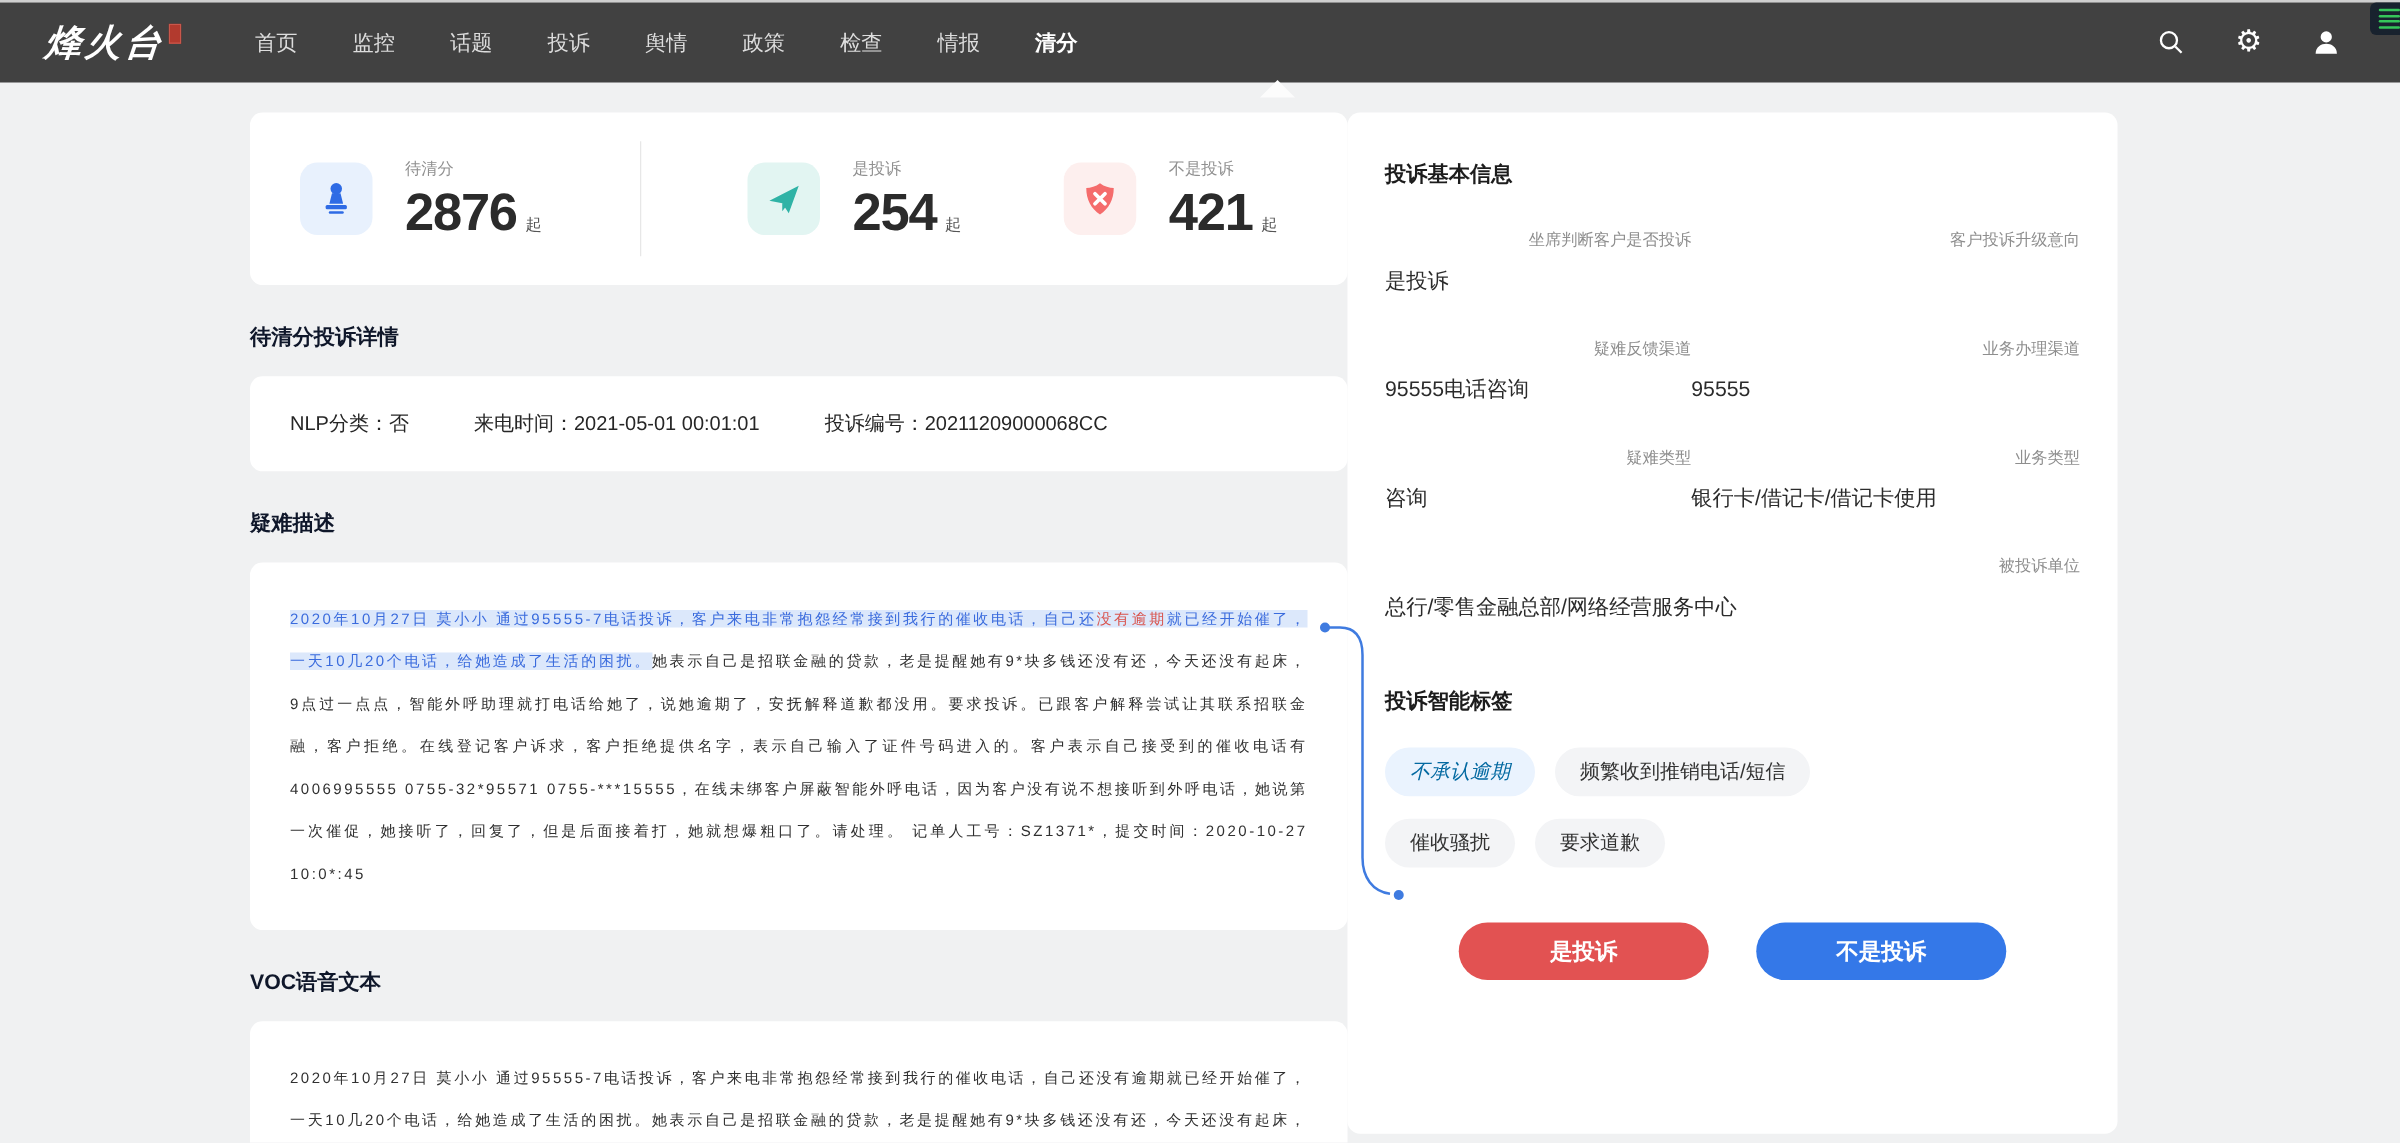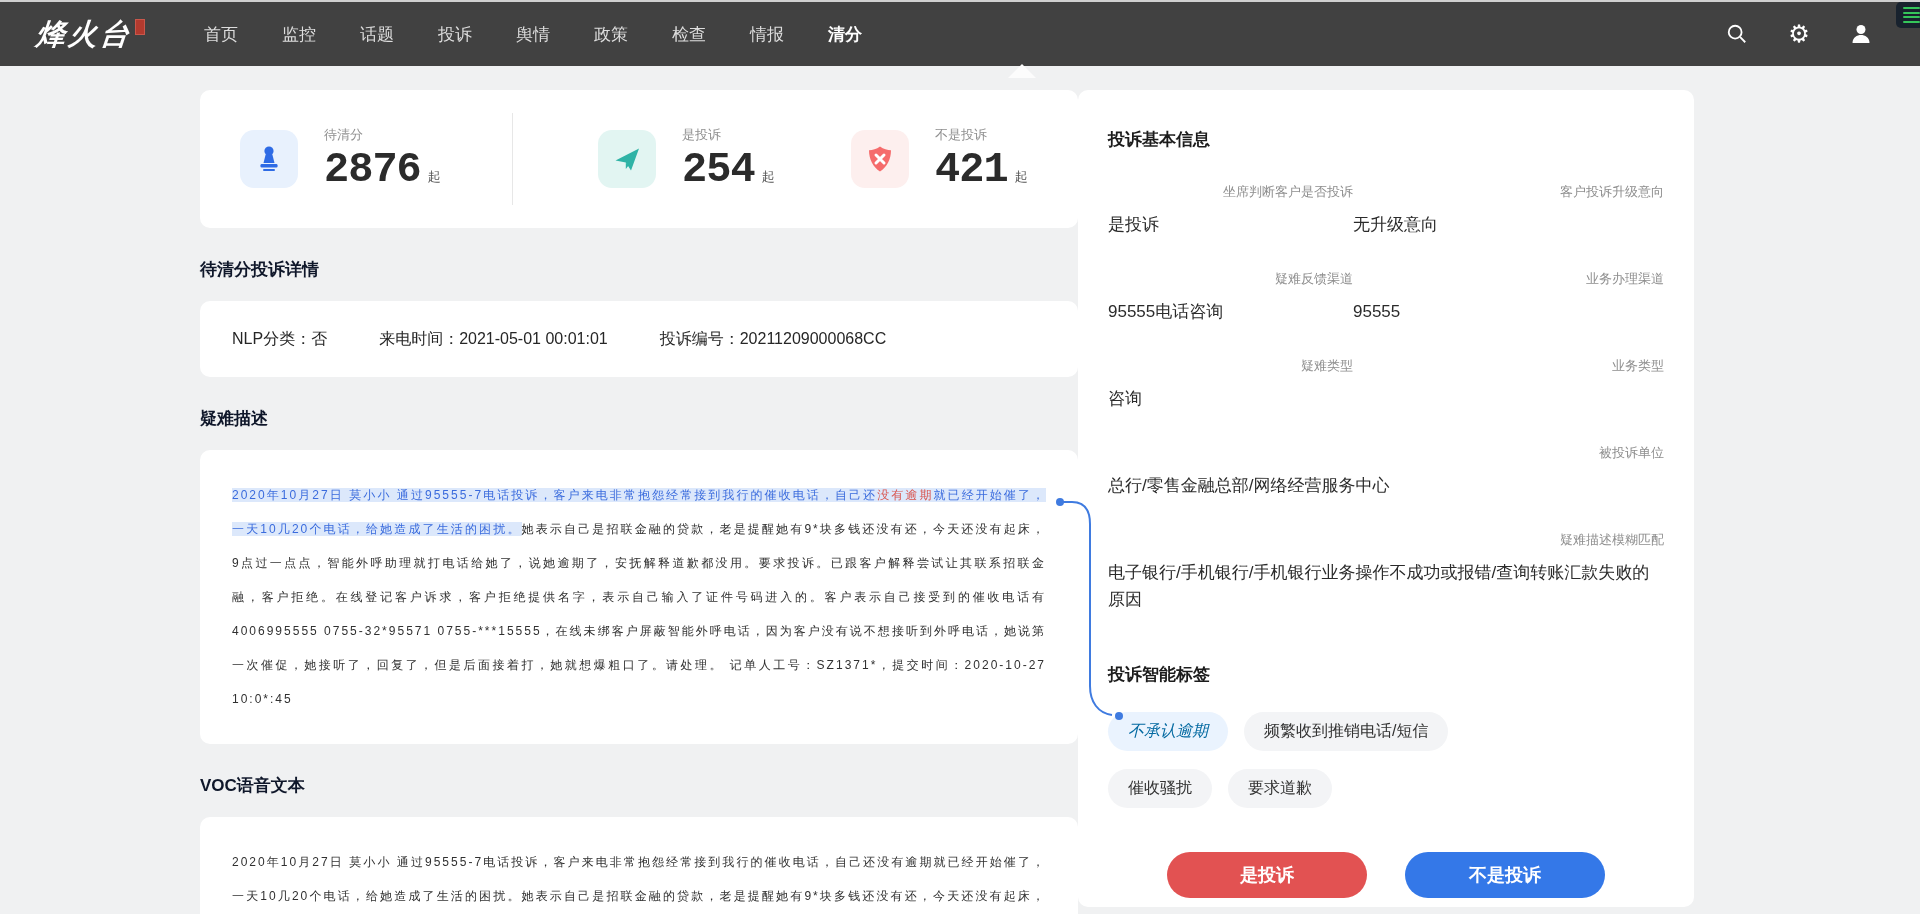--- a/index.html
+++ b/index.html
@@ -36,21 +36,21 @@
   
   .main { display:flex; align-items:flex-start; padding:24px 0 0 200px; }
   .left-col { width:878px; }
   .right-col { width:616px; }
 
   .card { background:#ffffff; border-radius:10px; }
 
   .section-h { font-size:17px; font-weight:bold; color:#0f172a; margin:30px 0 20px 0; }
 
   
-  .stats-card { height:138px; display:flex; align-items:center;font-family:Liberation Mono, monospace; }
+  .stats-card { height:138px; display:flex; align-items:center; }
   .stat { display:flex; align-items:center; }
   .stat-1 { margin-left:40px; width:252px; }
   .stat-2 { margin-left:85px; width:233px; }
   .stat-3 { margin-left:20px; }
   .stat-divider { width:1px; height:92px; background:#e7e7e7; margin-left:20px; }
   .stat-iconbox { width:58px; height:58px; border-radius:14px; display:flex;
     align-items:center; justify-content:center; flex:0 0 58px; }
   .bg-blue { background:#e8f1fd; } .bg-teal { background:#e2f5f2; } .bg-pink { background:#fdefee; }
   .stat-text { margin-left:26px; }
   .stat-label { font-size:13px; color:#909090; margin-bottom:4px; }
@@ -226,48 +226,44 @@
 
       <h2 class="panel-h">投诉基本信息</h2>
 
       <div class="fields-grid">
         <div>
           <div class="field-label">坐席判断客户是否投诉</div>
           <div class="field-value">是投诉</div>
         </div>
         <div>
           <div class="field-label">客户投诉升级意向</div>
-          <div class="field-value">无升级意向</div>
         </div>
         <div>
           <div class="field-label">疑难反馈渠道</div>
           <div class="field-value">95555电话咨询</div>
         </div>
         <div>
           <div class="field-label">业务办理渠道</div>
           <div class="field-value">95555</div>
         </div>
         <div>
           <div class="field-label">疑难类型</div>
           <div class="field-value">咨询</div>
         </div>
         <div>
           <div class="field-label">业务类型</div>
+          <div class="field-value">银行卡/借记卡/借记卡使用</div>
         </div>
       </div>
 
       <div class="field-block">
         <div class="field-label">被投诉单位</div>
         <div class="field-value">总行/零售金融总部/网络经营服务中心</div>
       </div>
 
-      <div class="field-block">
-        <div class="field-label">疑难描述模糊匹配</div>
-        <div class="field-value">电子银行/手机银行/手机银行业务操作不成功或报错/查询转账汇款失败的原因</div>
-      </div>
 
       <h2 class="panel-h tags-h">投诉智能标签</h2>
 
       <div class="tags-row">
         <span class="tag active">不承认逾期</span>
         <span class="tag">频繁收到推销电话/短信</span>
       </div>
       <div class="tags-row">
         <span class="tag">催收骚扰</span>
         <span class="tag">要求道歉</span>

